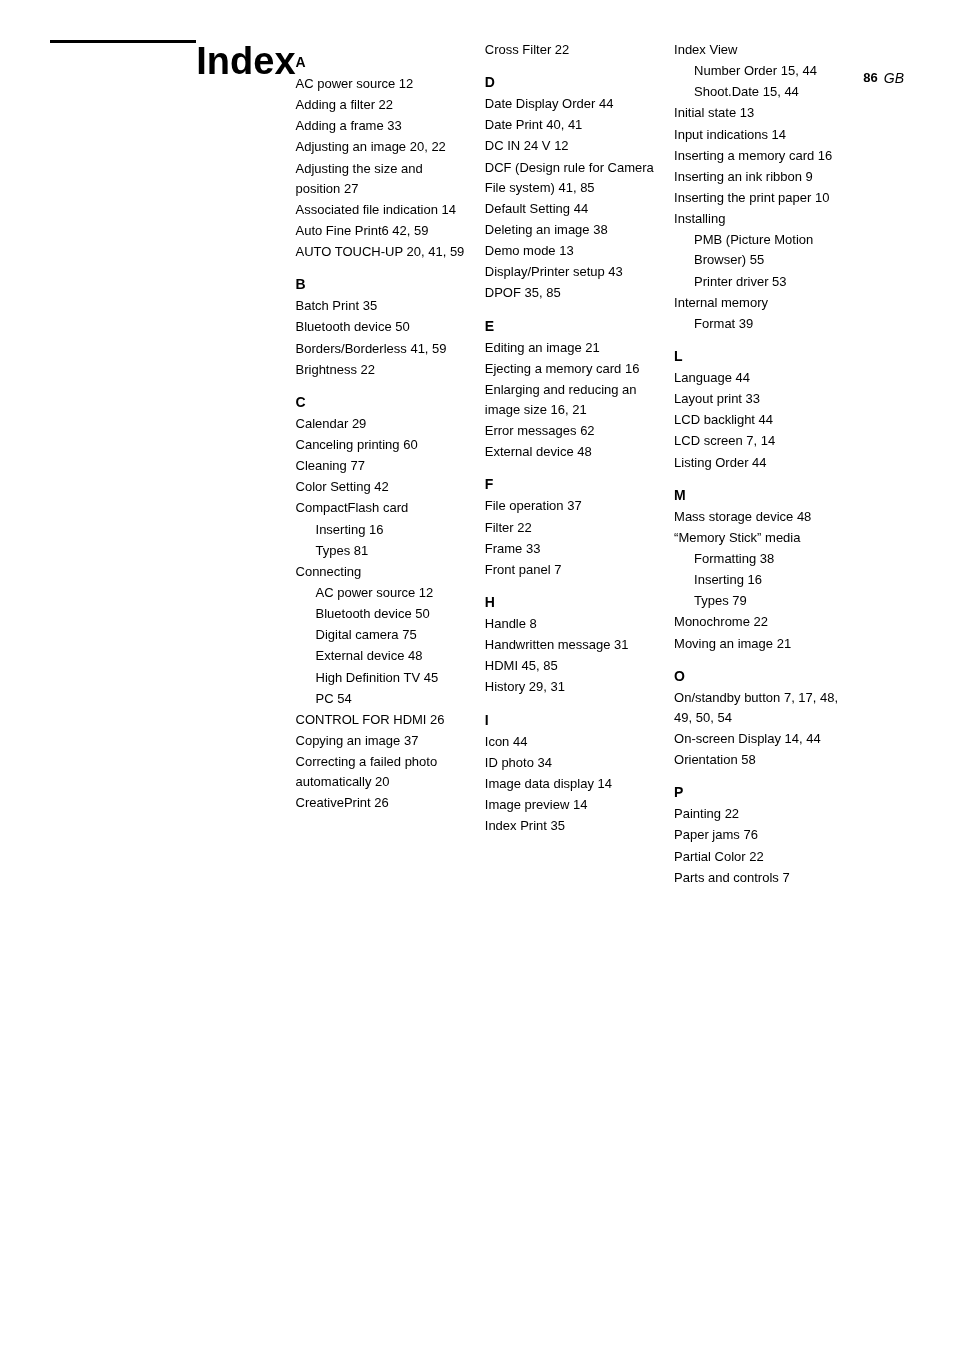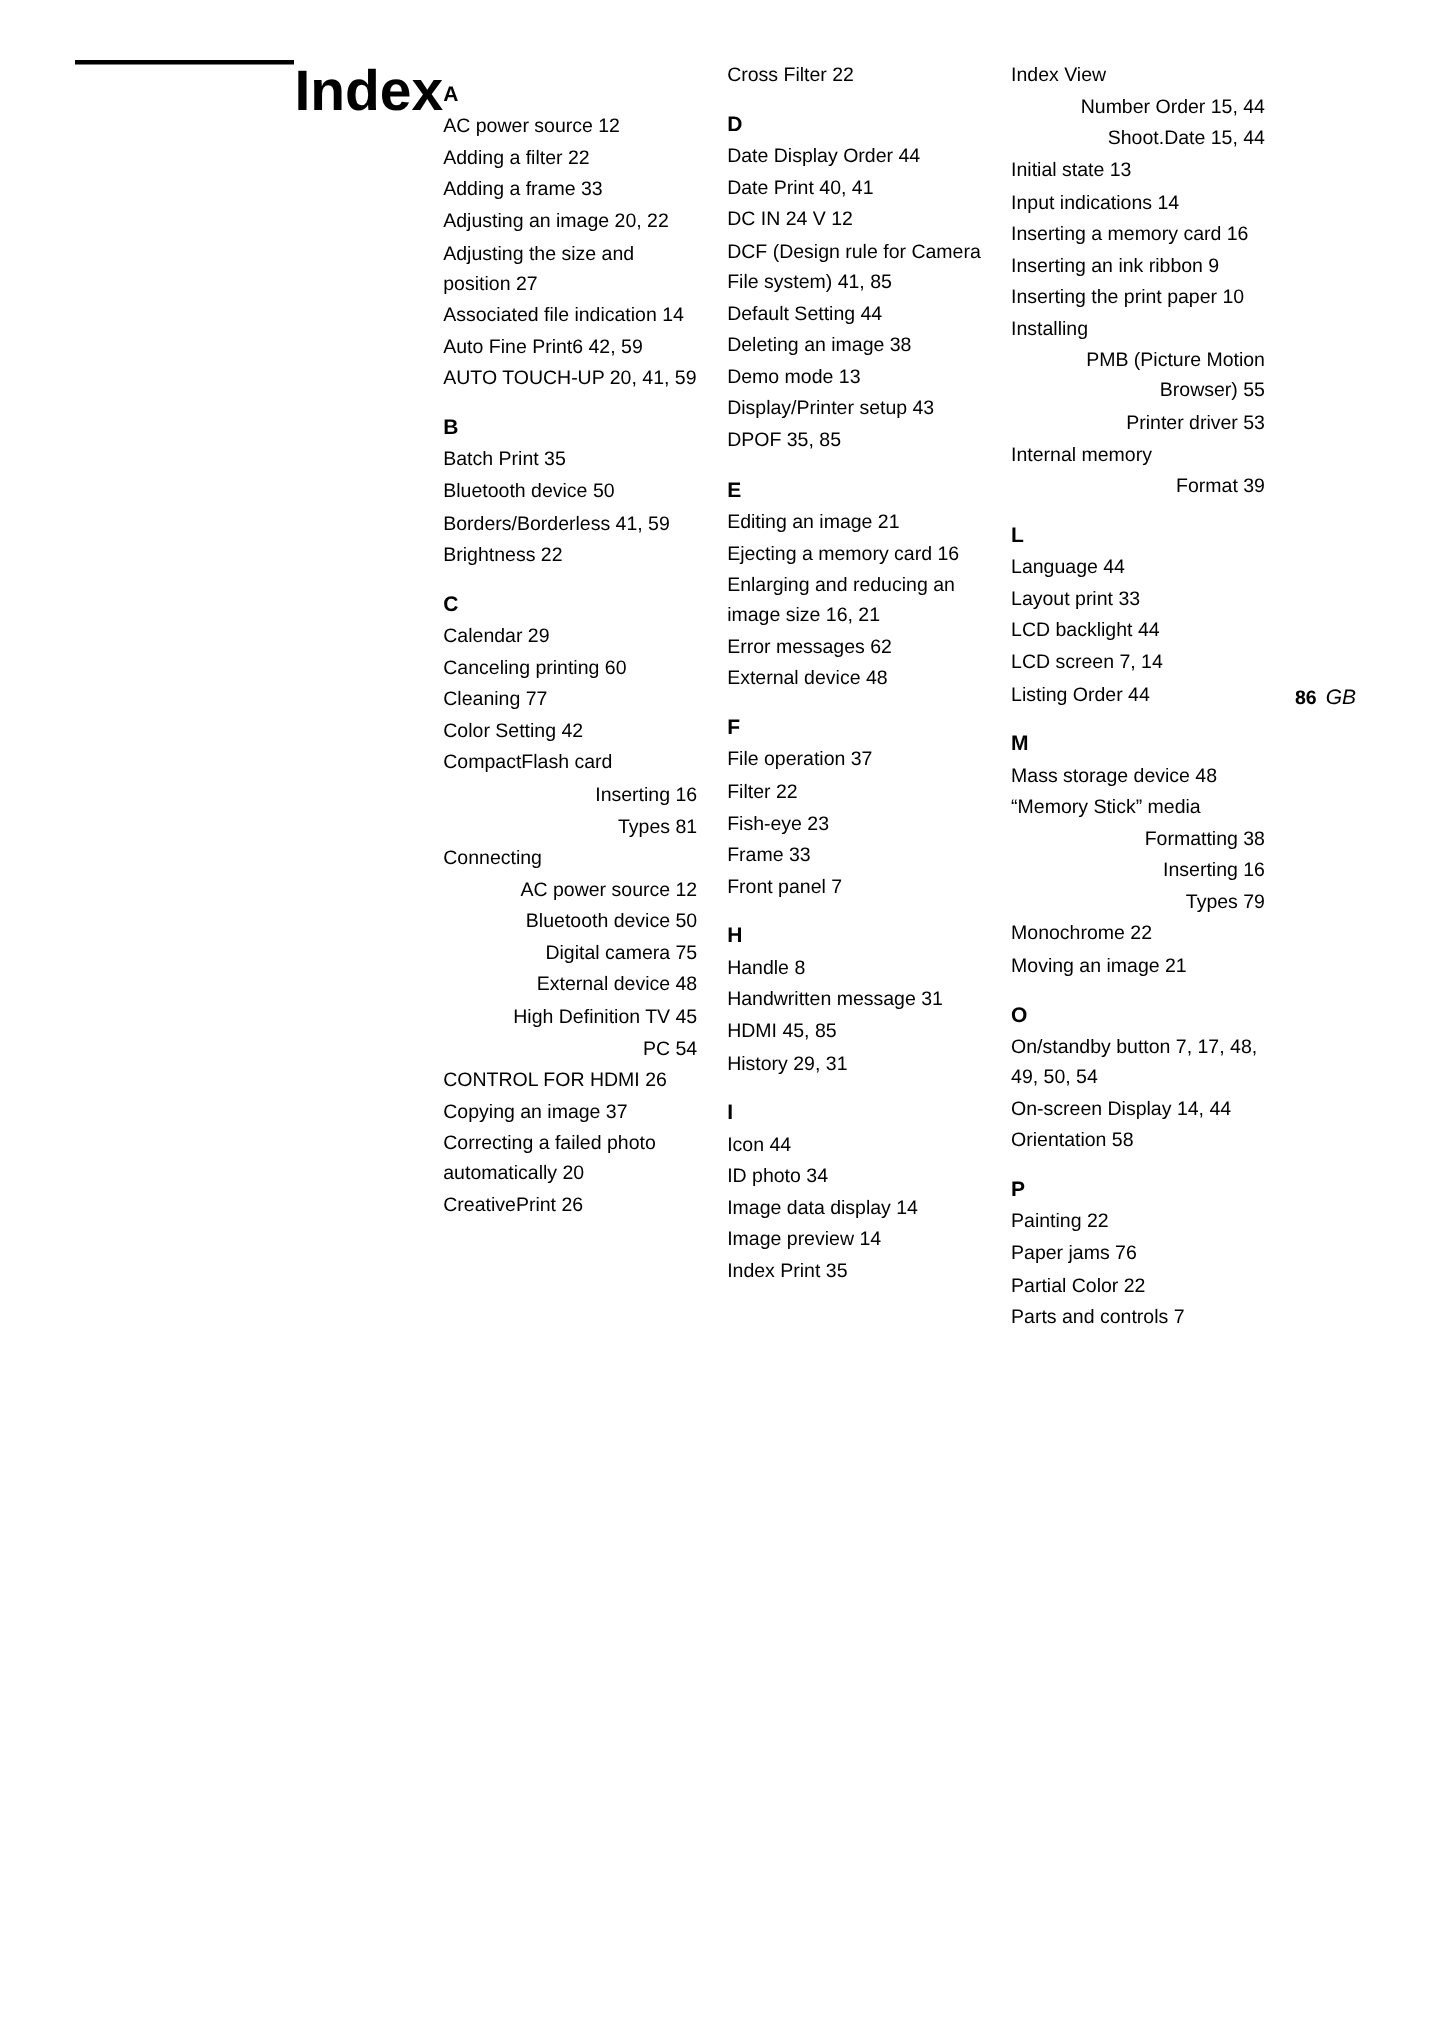--- a/index.html
+++ b/index.html
@@ -43,26 +43,26 @@
       margin-top: 14px;
       margin-bottom: 4px;
     }
     .index-entry {
       font-size: 13px;
       line-height: 1.55;
       margin-bottom: 1px;
     }
     .index-entry.sub {
       padding-left: 20px;
-      text-align: right;
     }
     .page-footer {
+      margin-top: 30px;
       font-size: 13px;
       display: flex;
-      align-items: center;
+      align-items: flex-start;
       gap: 6px;
     }
     .page-number {
       font-size: 13px;
       font-weight: bold;
     }
     .page-gb {
       font-size: 14px;
       font-style: italic;
     }
@@ -126,21 +126,20 @@
         <div class="index-entry">DPOF 35, 85</div>
         <div class="section-letter">E</div>
         <div class="index-entry">Editing an image 21</div>
         <div class="index-entry">Ejecting a memory card 16</div>
         <div class="index-entry">Enlarging and reducing an image size 16, 21</div>
         <div class="index-entry">Error messages 62</div>
         <div class="index-entry">External device 48</div>
         <div class="section-letter">F</div>
         <div class="index-entry">File operation 37</div>
         <div class="index-entry">Filter 22</div>
-        <div class="index-entry">Fish-eye 23</div>
         <div class="index-entry">Frame 33</div>
         <div class="index-entry">Front panel 7</div>
         <div class="section-letter">H</div>
         <div class="index-entry">Handle 8</div>
         <div class="index-entry">Handwritten message 31</div>
         <div class="index-entry">HDMI 45, 85</div>
         <div class="index-entry">History 29, 31</div>
         <div class="section-letter">I</div>
         <div class="index-entry">Icon 44</div>
         <div class="index-entry">ID photo 34</div>

